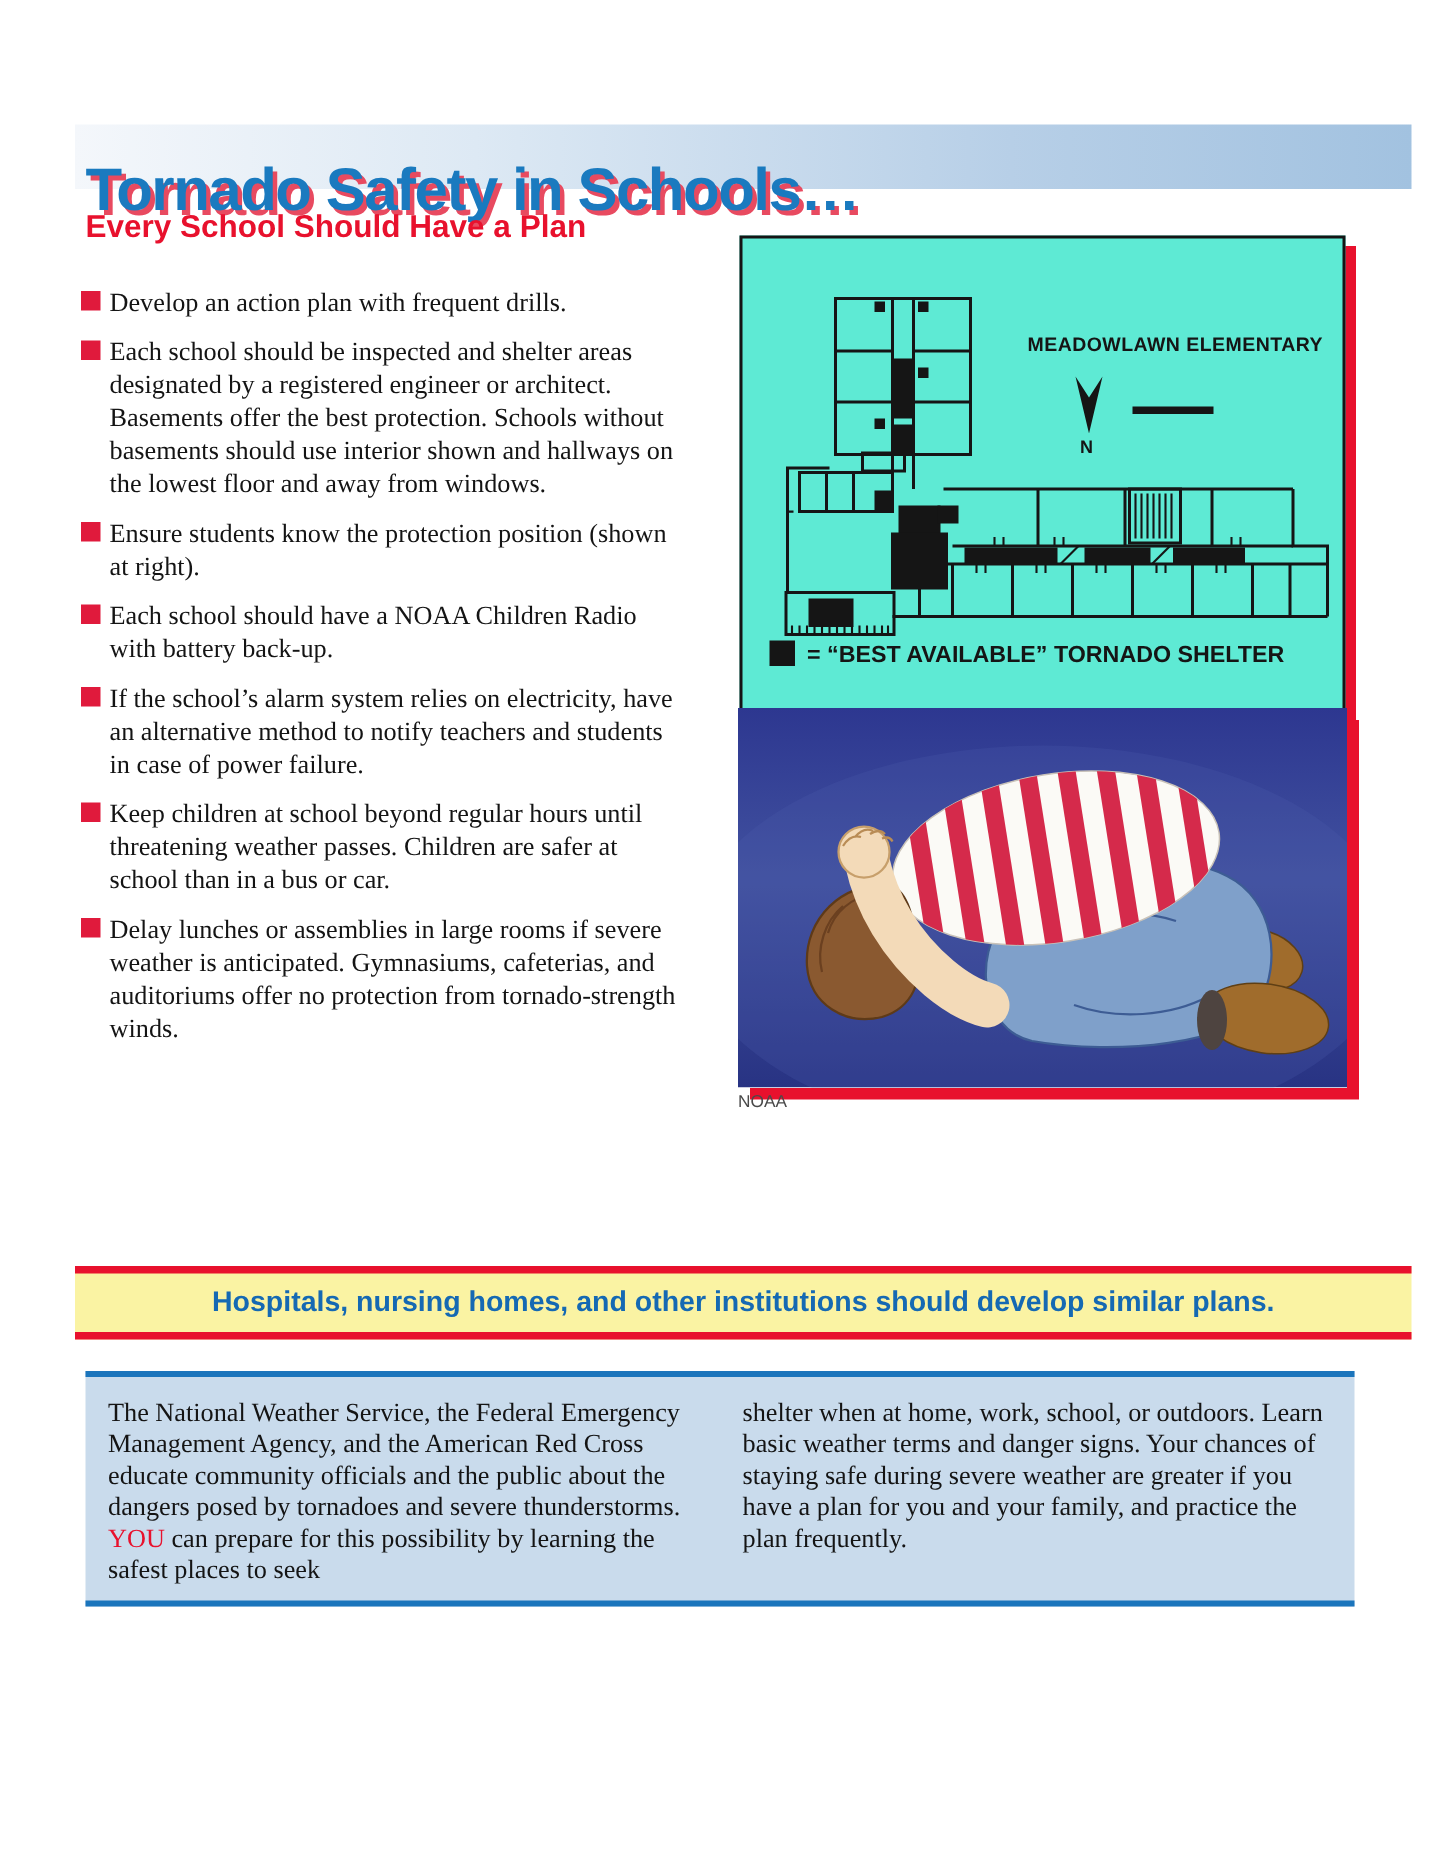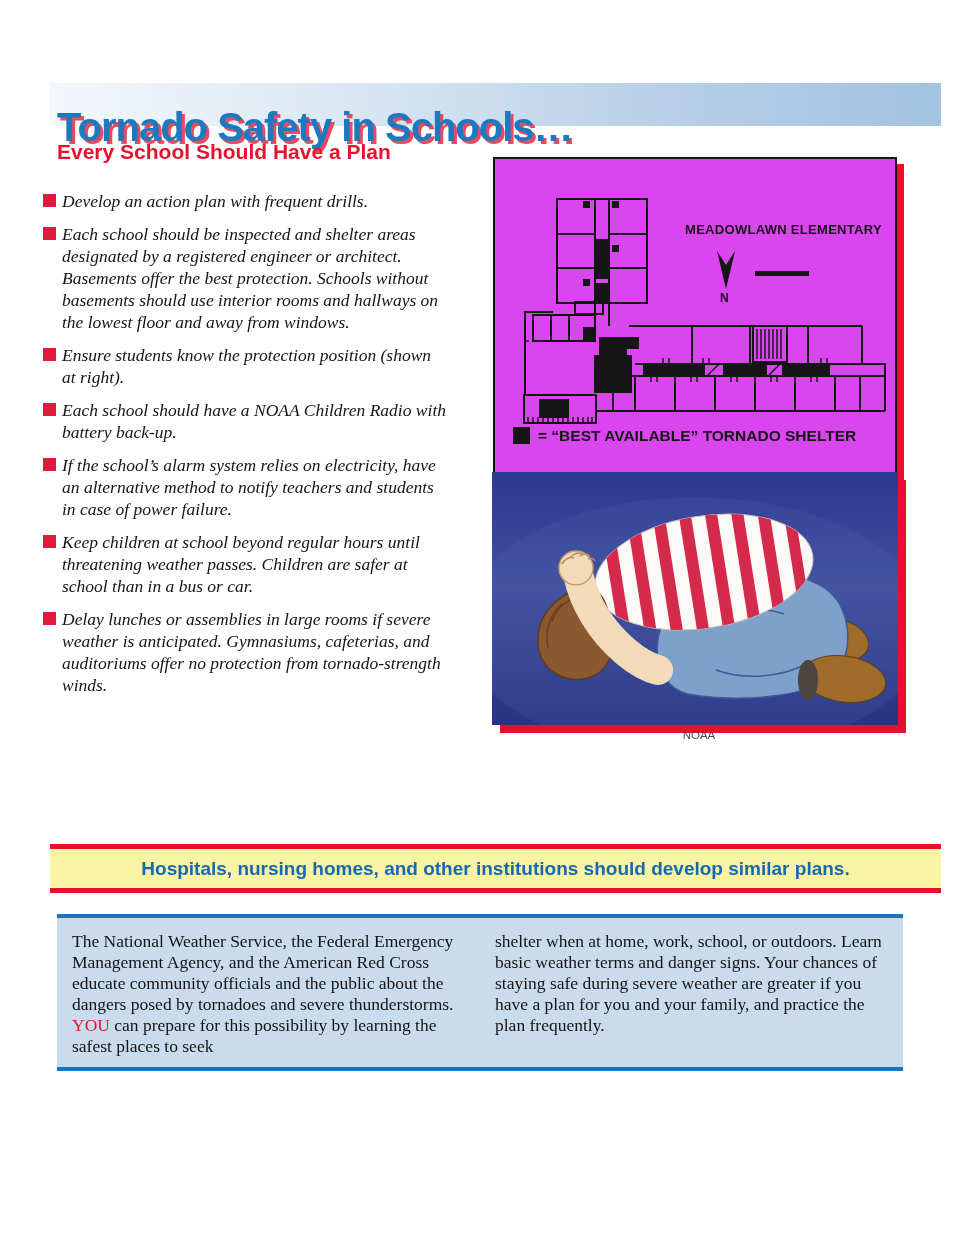--- a/index.html
+++ b/index.html
@@ -20,48 +20,48 @@
     color:#1a7abf; text-shadow:3px 3px 0 #e84a60; white-space:nowrap;margin-top:24px;
   }
 
   
   .section-heading {
     position:absolute; left:57px; top:140px;
     font-family:"Liberation Sans", sans-serif; font-weight:bold;
     font-size:21px; color:#e8112d; white-space:nowrap;
   }
   .bullets {
-    position:absolute; left:43px; top:190px; width:404px;
-    list-style:none; margin:0; padding:0;font-style:italic;
+    position:absolute; left:54px; top:190px; width:404px;
+    list-style:none; margin:0; padding:0;
   }
   .bullet {
     position:relative; padding-left:19px; margin:0 0 11px 0;
     font-size:17.5px; line-height:22px; color:#141414;
   }
   .bullet .sq {
     position:absolute; left:0; top:4px; width:13px; height:13px;
     background:#e01a3c;
   }
 
   
   .floorplan-frame {
     position:absolute; left:493px; top:157px; width:404px; height:336px;
-    background:#d946ef; border:2px solid #151515; box-sizing:border-box;
+    background:#5eead4; border:2px solid #151515; box-sizing:border-box;
     box-shadow:7px 7px 0 0 #e8112d;
   }
   .floorplan-frame svg { display:block; width:100%; height:100%; }
 
   
   .photo-frame {
     position:absolute; left:492px; top:472px; width:406px; height:253px;
     box-shadow:8px 8px 0 0 #e8112d;
   }
   .photo-frame svg { display:block; width:100%; height:100%; }
   .photo-credit {
-    position:absolute; left:492px; top:729px; width:414px; text-align:center;
+    position:absolute; left:492px; top:729px; width:414px; text-align:left;
     font-family:"Liberation Sans", sans-serif; font-size:11.5px; color:#4a4a4a;
   }
 
   
   .banner {
     position:absolute; left:50px; top:808px; width:891px; height:39px;
     box-sizing:content-box; background:#faf3a3;
     border-top:5px solid #e8112d; border-bottom:5px solid #e8112d;
     display:flex; align-items:center; justify-content:center;margin-top:36px;
   }
@@ -87,21 +87,21 @@
 <body>
 
 <div class="page">
 
   <div class="title-band"></div>
   <div class="title-text">Tornado Safety in Schools…</div>
 
   <div class="section-heading">Every School Should Have a Plan</div>
   <ul class="bullets">
     <li class="bullet"><span class="sq"></span><span>Develop an action plan with frequent drills.</span></li>
-    <li class="bullet"><span class="sq"></span><span>Each school should be inspected and shelter areas designated by a registered engineer or architect.  Basements offer the best protection.  Schools without basements should use interior rooms and hallways on the lowest floor and away from windows.</span></li>
+    <li class="bullet"><span class="sq"></span><span>Each school should be inspected and shelter areas designated by a registered engineer or architect.  Basements offer the best protection.  Schools without basements should use interior shown and hallways on the lowest floor and away from windows.</span></li>
     <li class="bullet"><span class="sq"></span><span>Ensure students know the protection position (shown at right).</span></li>
     <li class="bullet"><span class="sq"></span><span>Each school should have a NOAA Children Radio with battery back-up.</span></li>
     <li class="bullet"><span class="sq"></span><span>If the school’s alarm system relies on electricity, have an alternative method to notify teachers and students in case of power failure.</span></li>
     <li class="bullet"><span class="sq"></span><span>Keep children at school beyond regular hours until threatening weather passes. Children are safer at school than in a bus or car.</span></li>
     <li class="bullet"><span class="sq"></span><span>Delay lunches or assemblies in large rooms if severe weather is anticipated.  Gymnasiums, cafeterias, and auditoriums offer no protection from tornado-strength winds.</span></li>
   </ul>
 
   <div class="floorplan-frame">
     <svg viewBox="0 0 400 272">
 

